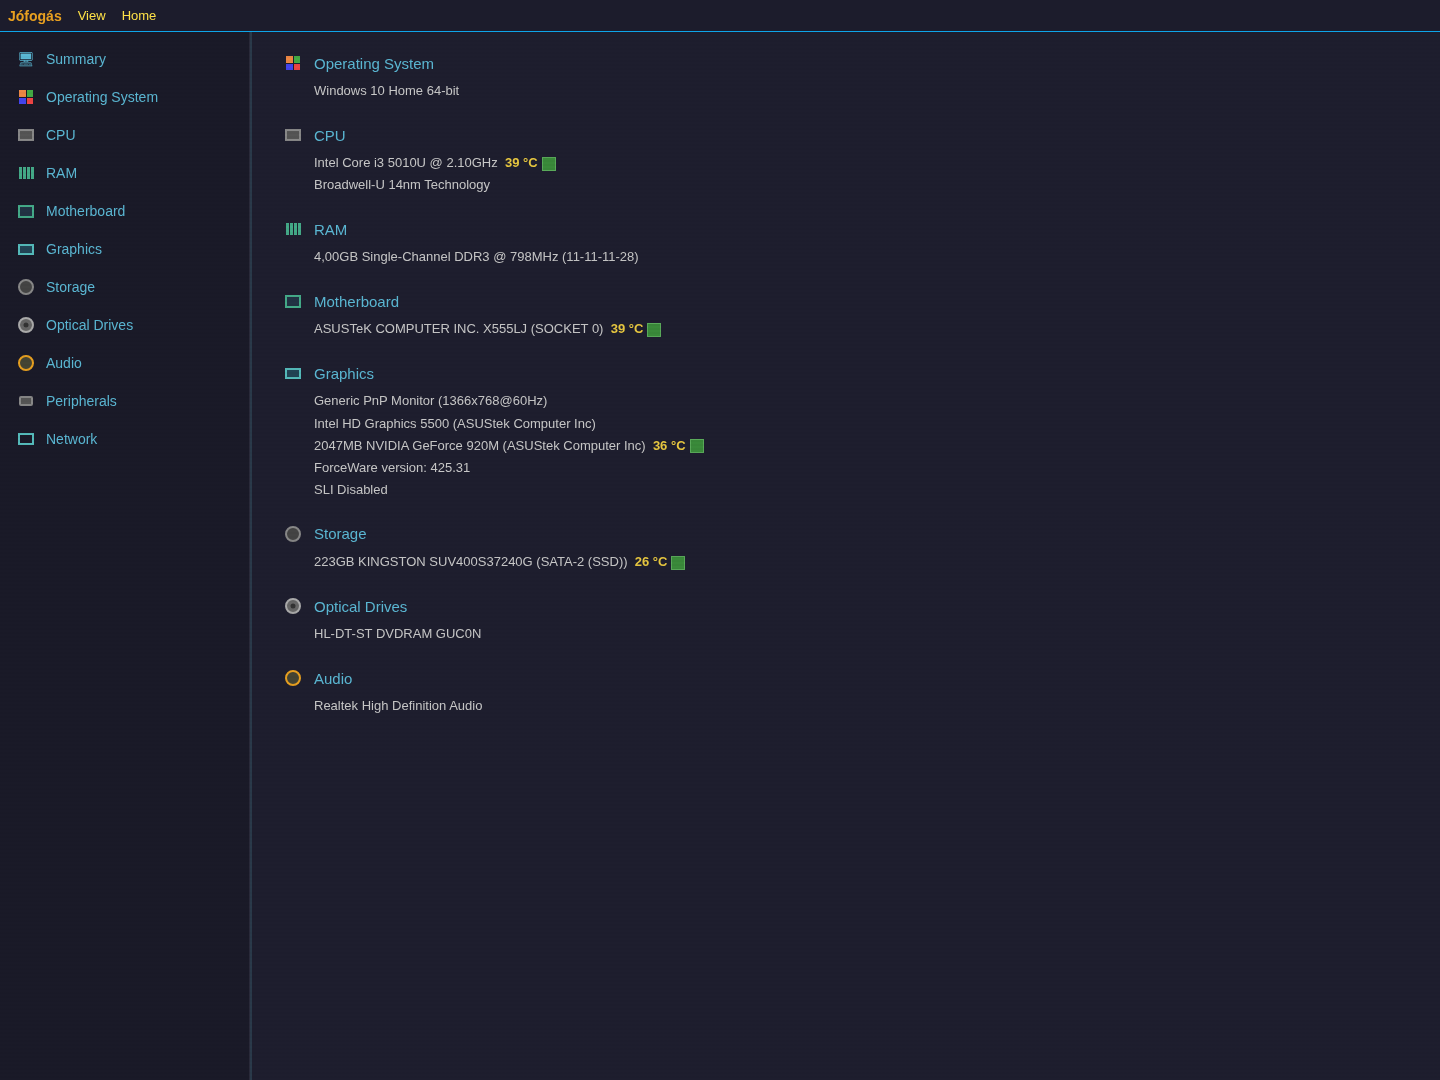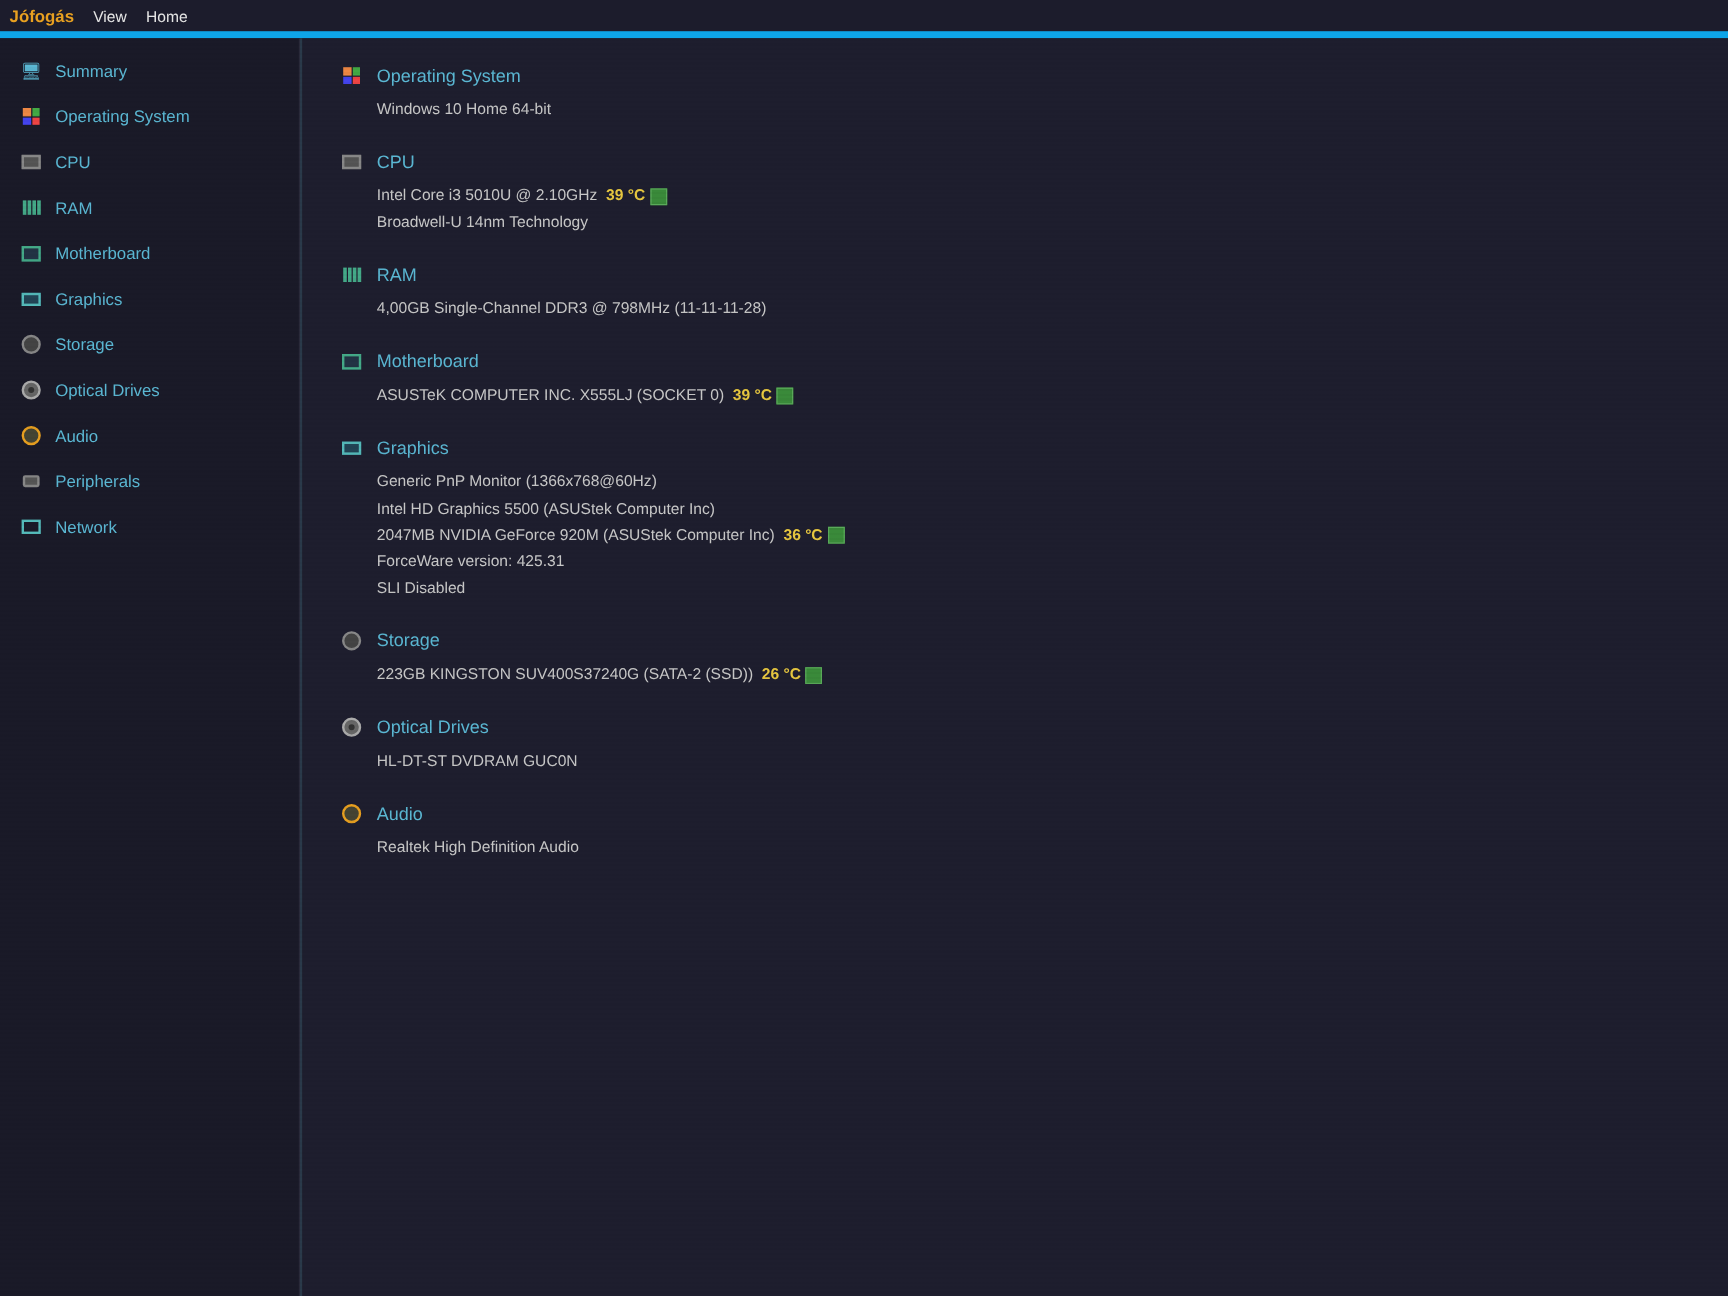--- a/index.html
+++ b/index.html
@@ -22,32 +22,32 @@
 
     
     .menu-bar {
       position: absolute;
       top: 0; left: 0; right: 0;
       height: 32px;
       background: #1c1c2c;
       display: flex;
       align-items: center;
       padding: 0 8px;
-      border-bottom: 6px solid #0ea5e9;
+      border-bottom: 1px solid #0ea5e9;
     }
 
     .menu-brand {
       color: #e8a020;
       font-weight: bold;
       font-size: 14px;
       margin-right: 16px;
     }
 
     .menu-item {
-      color: #e5e5e5;
+      color: #fde047;
       font-size: 13px;
       margin-right: 16px;
       cursor: pointer;
     }
 
     
     .app-container {
       position: absolute;
       top: 32px; left: 0; right: 0; bottom: 0;
       display: flex;

